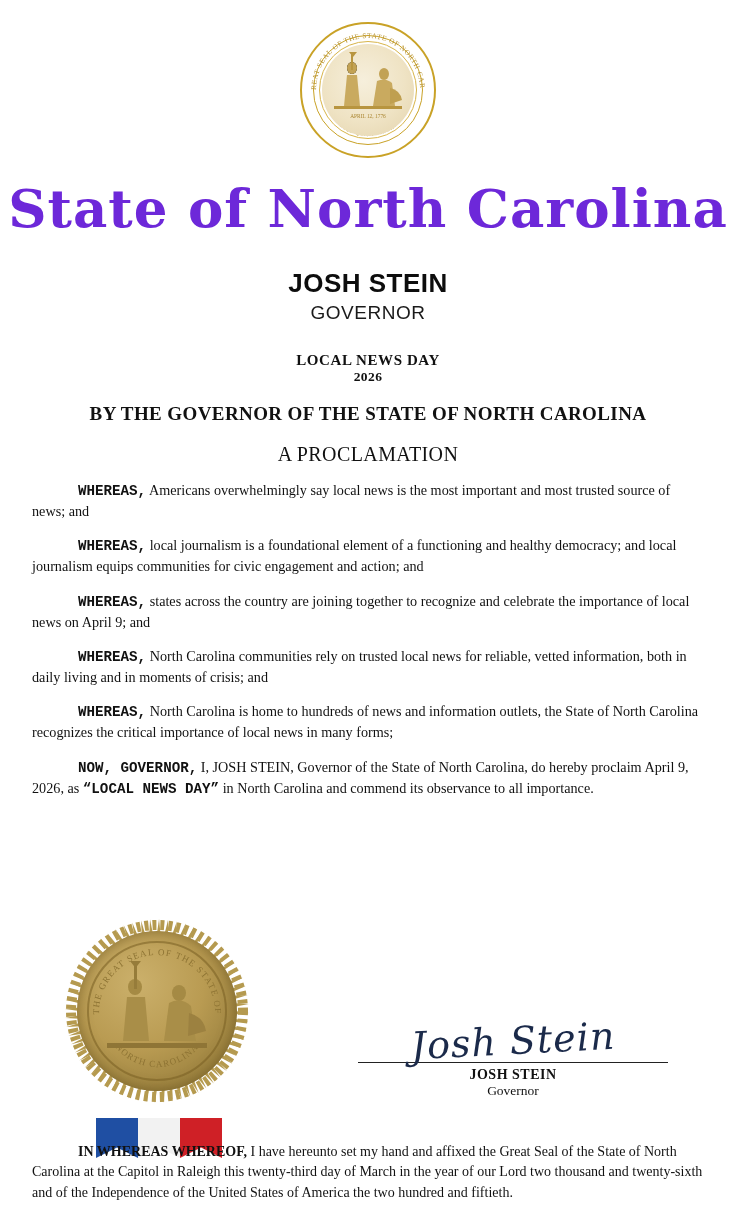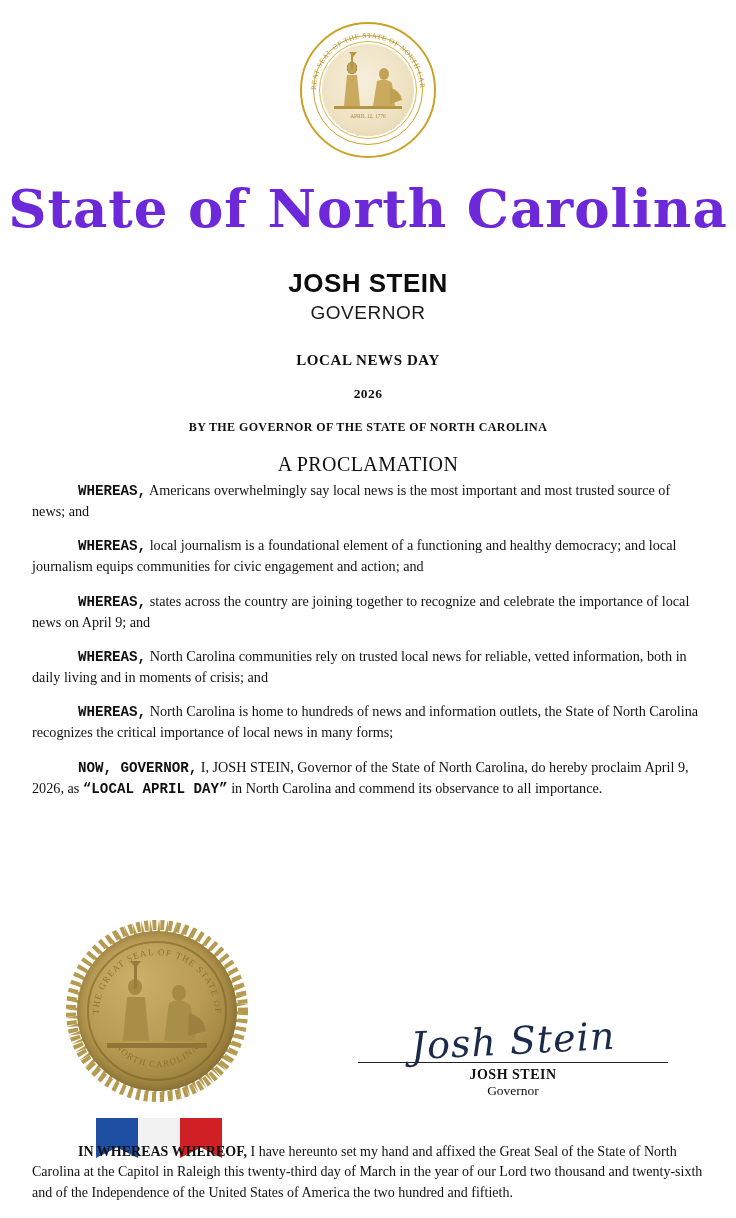--- a/index.html
+++ b/index.html
@@ -112,30 +112,29 @@
     position: absolute;
     top: 352px;
     left: 60px;
     width: 616px;
     text-align: center;
   }
   .doc-head .h1 {
     font-size: 15px;
     font-weight: 700;
     letter-spacing: 0.6px;
-    margin-bottom: 17px;
   }
   .doc-head .h2 {
     font-size: 13.5px;
     font-weight: 700;
     letter-spacing: 0.4px;
     margin-bottom: 18px;
   }
   .doc-head .h3 {
-    font-size: 12px;
+    font-size: 19px;
     font-weight: 700;
     letter-spacing: 0.4px;
     margin-bottom: 18px;
   }
   .doc-head .h4 {
     font-size: 20px;
     font-weight: 400;
     letter-spacing: 0.4px;
   }
 
@@ -312,21 +311,21 @@
     <p>
       <b>WHEREAS,</b><span> states across the country are joining together to recognize and celebrate the importance of local news on April 9; and</span>
     </p>
     <p>
       <b>WHEREAS,</b><span> North Carolina communities rely on trusted local news for reliable, vetted information, both in daily living and in moments of crisis; and</span>
     </p>
     <p>
       <b>WHEREAS,</b><span> North Carolina is home to hundreds of news and information outlets, the State of North Carolina recognizes the critical importance of local news in many forms;</span>
     </p>
     <p>
-      <b>NOW, GOVERNOR,</b><span> I, JOSH STEIN, Governor of the State of North Carolina, do hereby proclaim April 9, 2026, as </span><b>“LOCAL APRIL DAY”</b><span> in North Carolina and commend its observance to all importance.</span>
+      <b>NOW, GOVERNOR,</b><span> I, JOSH STEIN, Governor of the State of North Carolina, do hereby proclaim April 9, 2026, as </span><b>“LOCAL NEWS DAY”</b><span> in North Carolina and commend its observance to all importance.</span>
     </p>
   </div>
 
   <div class="gold-seal">
     <svg class="spikes" viewBox="0 0 186 186">
       <g fill="#b59a4f">
         <g id="spokes">
             <polygon points="171,93 184.97755575516953,95.0320524857092 170.92389401943177,96.44481361591126"></polygon>
             <polygon points="170.62440868043137,100.64533694570572 184.33548271053638,104.03764458719851 170.21101839136148,104.06610315191575"></polygon>
             <polygon points="169.50125187145198,108.21704511725801 182.81379903834704,112.9369381375228 168.7545584483463,111.58082006521998"></polygon>

